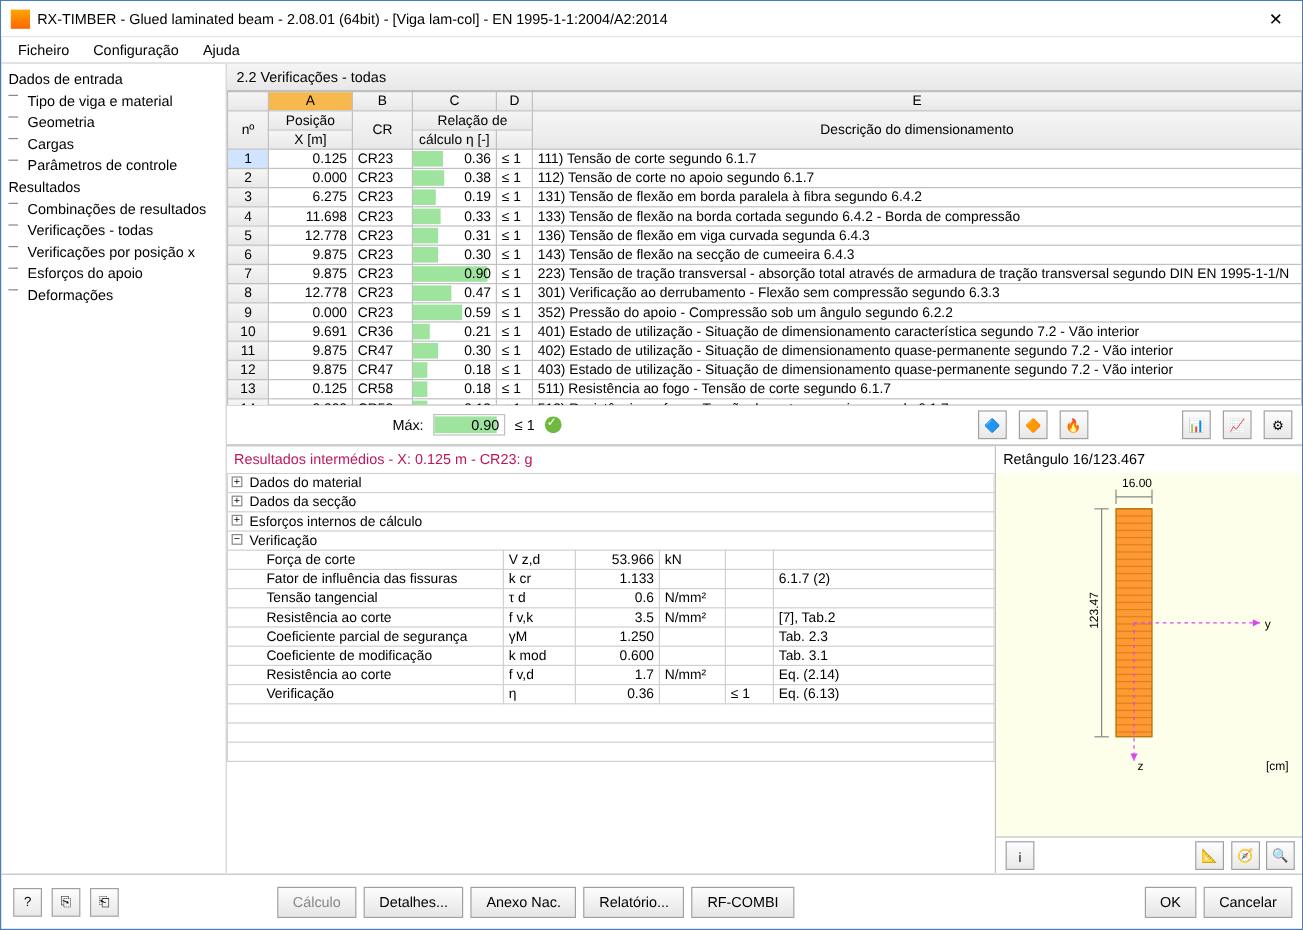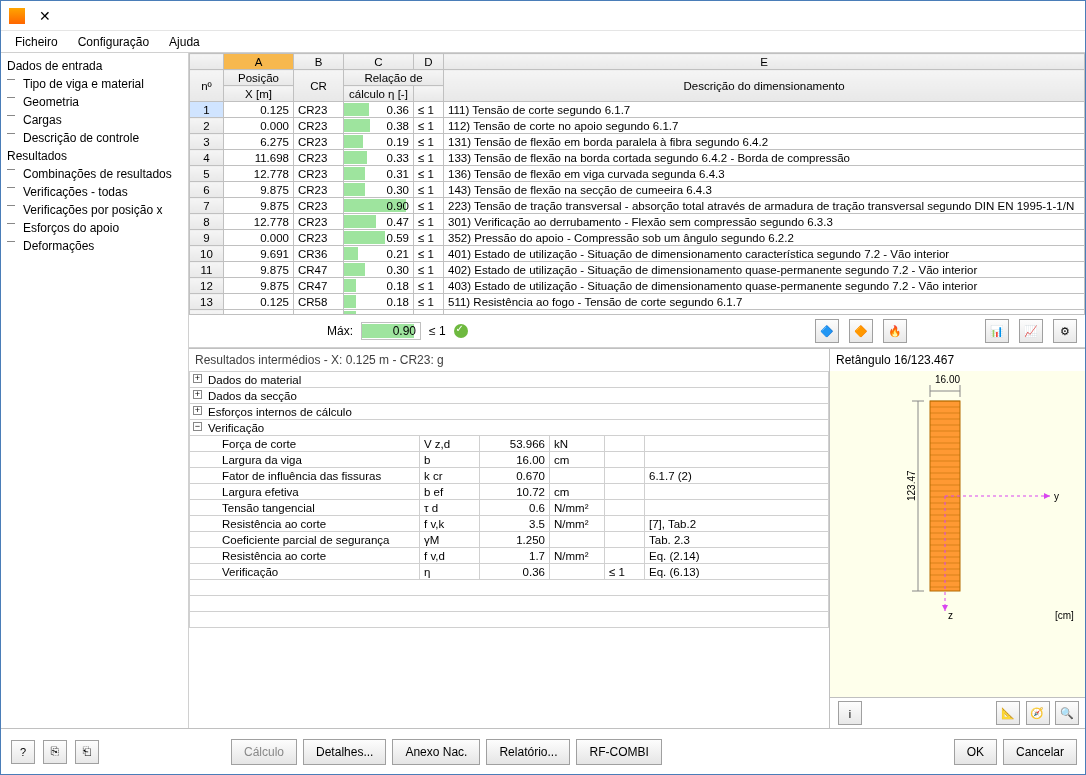--- a/index.html
+++ b/index.html
@@ -33,21 +33,21 @@
 .bar-val { position: relative; z-index: 1; }
 .maxrow { display: flex; align-items: center; padding: 4px 8px; gap: 8px; border-bottom: 1px solid #d0d0d0; }
 .maxrow .lbl { margin-left: 130px; }
 .max-val { width: 60px; border: 1px solid #c0c0c0; padding: 1px 4px; text-align: right; background: #fff; position:relative; display:inline-block;}
 .max-val .bar{background:#9ee49e;}
 .ok-icon { width: 14px; height: 14px; border-radius: 50%; background: #6eb93f; display: inline-block; position: relative; }
 .ok-icon::after { content: "✓"; color: #fff; font-size: 10px; position: absolute; left: 2px; top: -1px; }
 .toolbtn { width: 24px; height: 24px; border: 1px solid #a0a0a0; background: linear-gradient(#fdfdfd,#e8e8e8); display: inline-flex; align-items: center; justify-content: center; cursor: pointer; margin-left: 2px; font-size: 11px; }
 .lower { flex: 1; display: flex; overflow: hidden; border-top: 1px solid #c0c0c0; }
 .interm { flex: 1; display: flex; flex-direction: column; overflow: hidden; border-right: 1px solid #c0c0c0; }
-.interm-title { color: #404040; padding: 4px 6px; }
+.interm-title { color: #be185d; padding: 4px 6px; }
 .interm-grid { flex: 1; overflow: auto; }
 .interm-grid td { border: 1px solid #d0d0d0; }
 .tree-cell { position: relative; padding-left: 18px !important; }
 .tree-cell .toggle { position: absolute; left: 3px; top: 2px; width: 9px; height: 9px; border: 1px solid #888; font-size: 9px; line-height: 7px; text-align: center; background: #fff; cursor: pointer; }
 .tree-cell.child { padding-left: 32px !important; }
 .cross-view { width: 255px; display: flex; flex-direction: column; background: #feffeb; }
 .cross-title { padding: 4px 6px; background: #fff; }
 .cross-canvas { flex: 1; position: relative; }
 .cross-bottom { display: flex; justify-content: space-between; padding: 3px 6px; background: #fff; border-top: 1px solid #c0c0c0; }
 .footer { height: 46px; border-top: 1px solid #c0c0c0; display: flex; align-items: center; padding: 6px 8px; gap: 6px; }
@@ -58,46 +58,48 @@
 .dim{stroke:#888;stroke-width:1;fill:none;}
 .dimtxt{font-size:10px;fill:#000;}
 .axis-y{stroke:#d946ef;stroke-dasharray:3 3;}
 </style>
 </head>
 <body>
 
 <div class="window">
   <div class="titlebar">
     <span class="icon"></span>
+    <span class="title">RX-TIMBER - Glued laminated beam - 2.08.01 (64bit) - [Viga lam-col] - EN 1995-1-1:2004/A2:2014</span>
     <span class="close">✕</span>
   </div>
   <div class="menubar">
     <span>Ficheiro</span>
     <span>Configuração</span>
     <span>Ajuda</span>
   </div>
   <div class="body">
     <div class="sidebar">
       <div class="group">Dados de entrada</div>
       <div id="side-inputs">
           <div class="item">Tipo de viga e material</div>
           <div class="item">Geometria</div>
           <div class="item">Cargas</div>
-          <div class="item">Descrição de controle</div>
+          <div class="item">Parâmetros de controle</div>
         </div>
       <div class="group">Resultados</div>
       <div id="side-results">
           <div class="item">Combinações de resultados</div>
           <div class="item">Verificações - todas</div>
           <div class="item">Verificações por posição x</div>
           <div class="item">Esforços do apoio</div>
           <div class="item">Deformações</div>
         </div>
     </div>
     <div class="main">
+      <div class="panel-title">2.2 Verificações - todas</div>
       <div class="grid-section">
         <div class="grid-wrap">
           <table id="main-grid">
               <thead>
                 <tr class="col-letter">
                   <th style="width:34px"></th>
                   <th class="sel" style="width:70px">A</th>
                   <th style="width:50px">B</th>
                   <th style="width:70px">C</th>
                   <th style="width:30px">D</th>
@@ -267,42 +269,26 @@
                   </tr>
                   <tr>
                     <td class="tree-cell child" style="width:230px">Força de corte</td>
                     <td style="width:60px">V z,d</td>
                     <td class="num" style="width:70px">53.966</td>
                     <td style="width:55px">kN</td>
                     <td style="width:40px"></td>
                     <td></td>
                   </tr>
                   <tr>
-                    <td class="tree-cell child" style="width:230px">Largura da viga</td>
-                    <td style="width:60px">b</td>
-                    <td class="num" style="width:70px">16.00</td>
-                    <td style="width:55px">cm</td>
-                    <td style="width:40px"></td>
-                    <td></td>
-                  </tr>
-                  <tr>
                     <td class="tree-cell child" style="width:230px">Fator de influência das fissuras</td>
                     <td style="width:60px">k cr</td>
-                    <td class="num" style="width:70px">0.670</td>
+                    <td class="num" style="width:70px">1.133</td>
                     <td style="width:55px"></td>
                     <td style="width:40px"></td>
                     <td>6.1.7 (2)</td>
-                  </tr>
-                  <tr>
-                    <td class="tree-cell child" style="width:230px">Largura efetiva</td>
-                    <td style="width:60px">b ef</td>
-                    <td class="num" style="width:70px">10.72</td>
-                    <td style="width:55px">cm</td>
-                    <td style="width:40px"></td>
-                    <td></td>
                   </tr>
                   <tr>
                     <td class="tree-cell child" style="width:230px">Tensão tangencial</td>
                     <td style="width:60px">τ d</td>
                     <td class="num" style="width:70px">0.6</td>
                     <td style="width:55px">N/mm²</td>
                     <td style="width:40px"></td>
                     <td></td>
                   </tr>
                   <tr>
@@ -313,20 +299,28 @@
                     <td style="width:40px"></td>
                     <td>[7], Tab.2</td>
                   </tr>
                   <tr>
                     <td class="tree-cell child" style="width:230px">Coeficiente parcial de segurança</td>
                     <td style="width:60px">γM</td>
                     <td class="num" style="width:70px">1.250</td>
                     <td style="width:55px"></td>
                     <td style="width:40px"></td>
                     <td>Tab. 2.3</td>
+                  </tr>
+                  <tr>
+                    <td class="tree-cell child" style="width:230px">Coeficiente de modificação</td>
+                    <td style="width:60px">k mod</td>
+                    <td class="num" style="width:70px">0.600</td>
+                    <td style="width:55px"></td>
+                    <td style="width:40px"></td>
+                    <td>Tab. 3.1</td>
                   </tr>
                   <tr>
                     <td class="tree-cell child" style="width:230px">Resistência ao corte</td>
                     <td style="width:60px">f v,d</td>
                     <td class="num" style="width:70px">1.7</td>
                     <td style="width:55px">N/mm²</td>
                     <td style="width:40px"></td>
                     <td>Eq. (2.14)</td>
                   </tr>
                   <tr>

